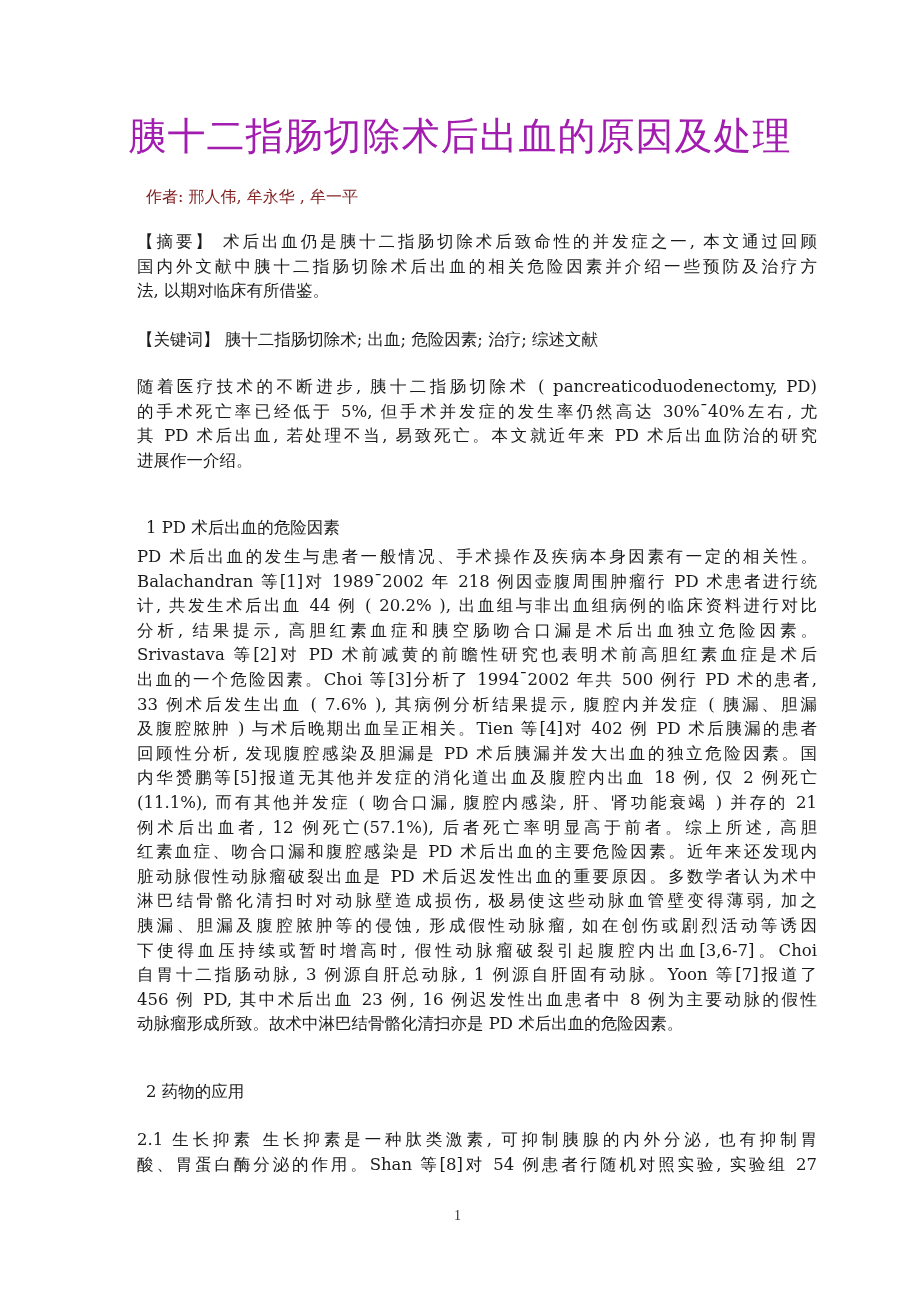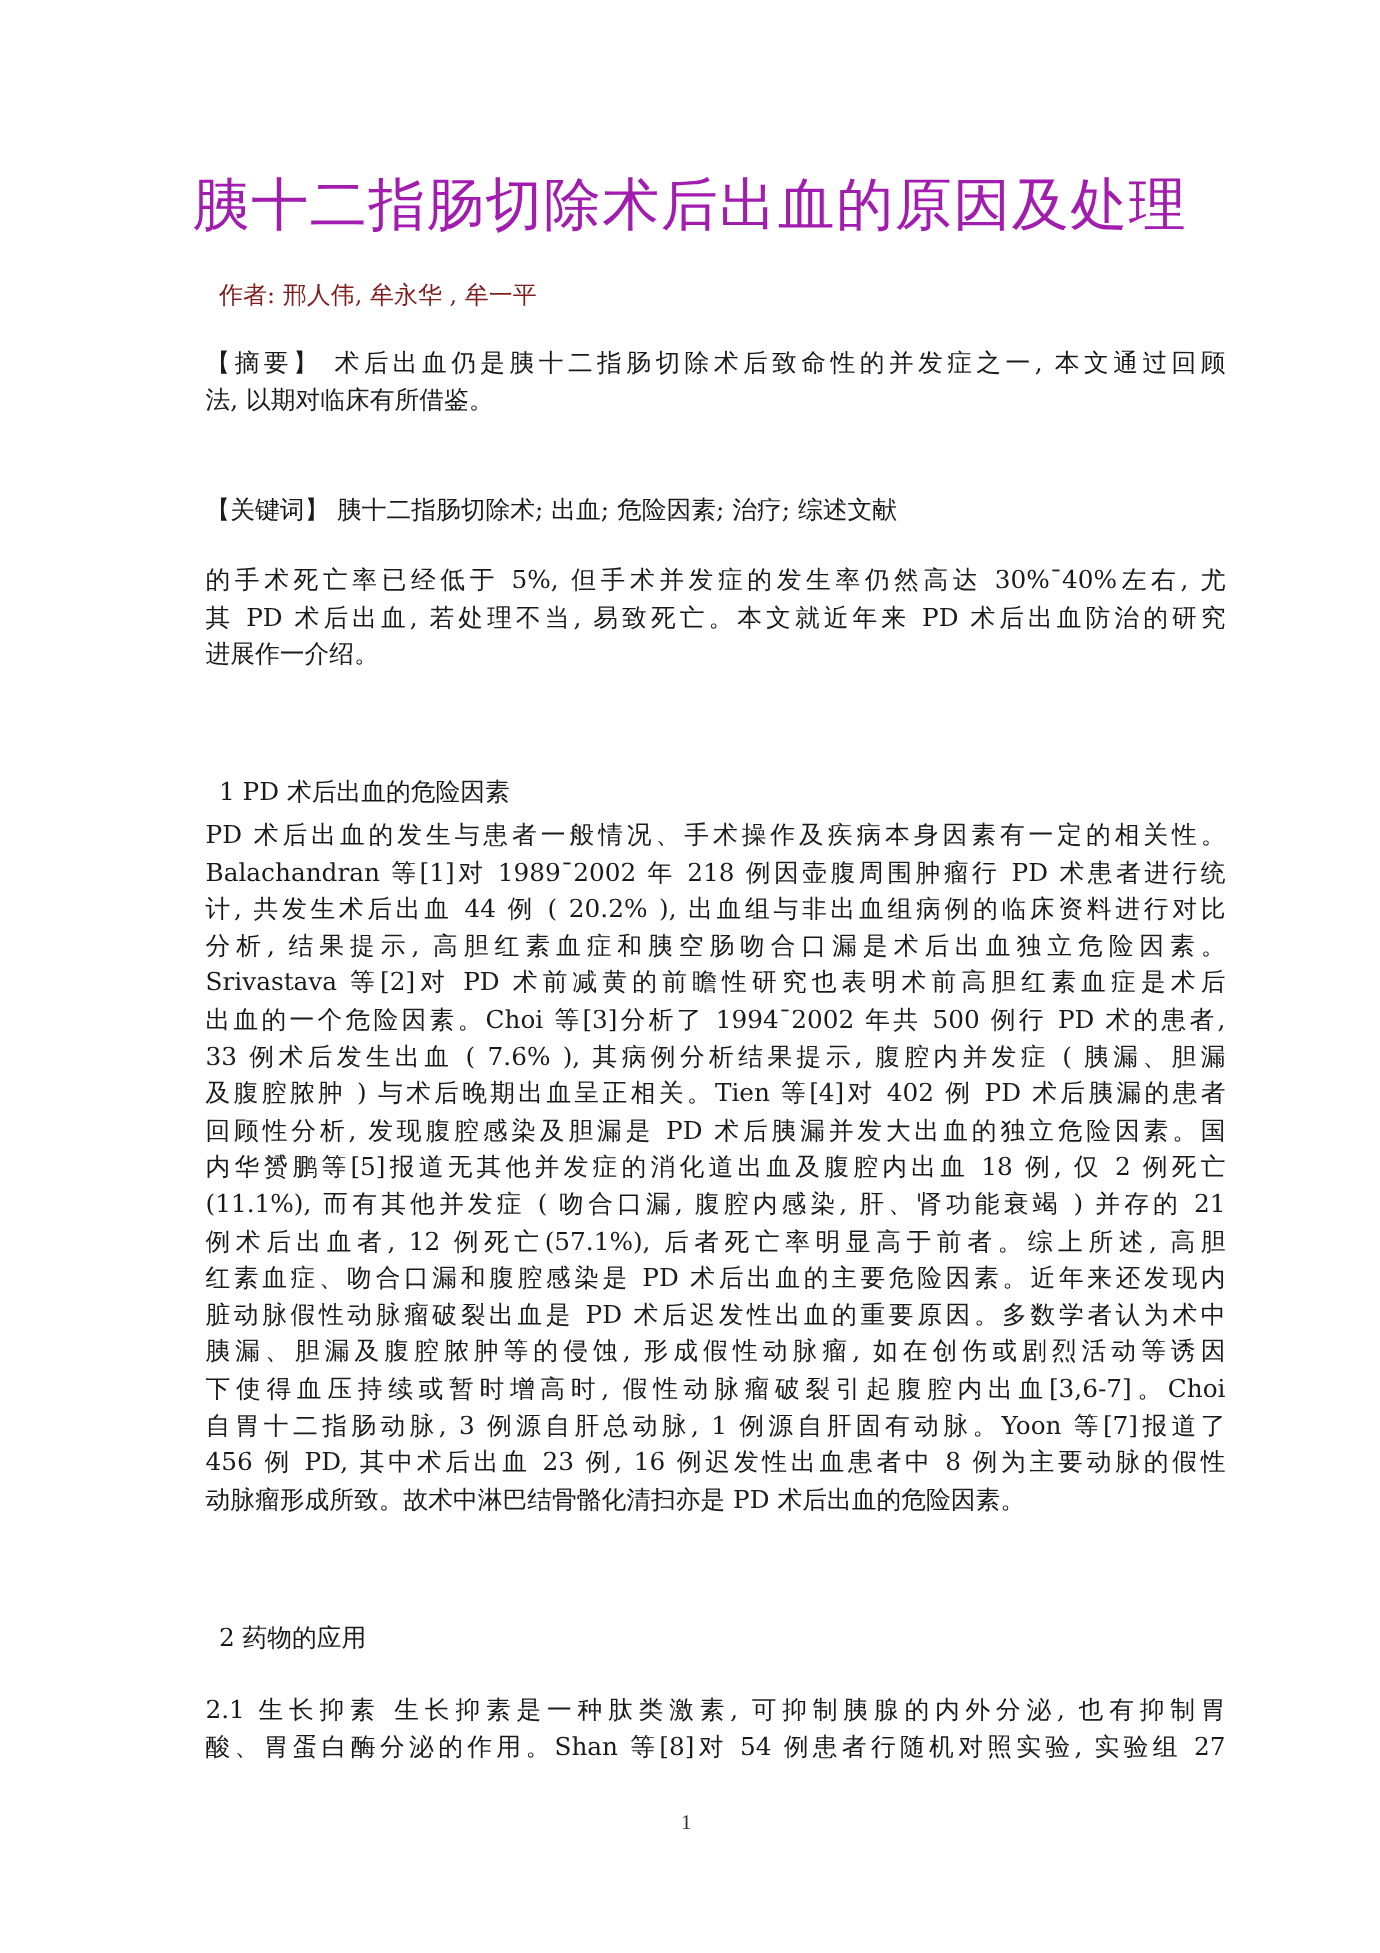--- a/index.html
+++ b/index.html
@@ -14,28 +14,30 @@
   .pagenum { position:absolute; left:454px; top:1208px; font-family:"Liberation Serif", serif; font-size:14px; color:#333; }
 </style>
 </head>
 <body>
 
 <div class="title">胰十二指肠切除术后出血的原因及处理</div>
 <div class="authors">作者: 邢人伟, 牟永华 , 牟一平</div>
 
 <div class="block" style="top:230px;">
   <span class="ln">【摘要】 术后出血仍是胰十二指肠切除术后致命性的并发症之一, 本文通过回顾</span>
+  <span class="ln">国内外文献中胰十二指肠切除术后出血的相关危险因素并介绍一些预防及治疗方</span>
   <span class="ln last">法, 以期对临床有所借鉴。</span>
 </div>
 
 <div class="block" style="top:328px;">
   <span class="ln last">【关键词】 胰十二指肠切除术; 出血; 危险因素; 治疗; 综述文献</span>
 </div>
 
 <div class="block" style="top:375px;">
+  <span class="ln"> 随着医疗技术的不断进步, 胰十二指肠切除术 ( pancreaticoduodenectomy, PD)</span>
   <span class="ln">的手术死亡率已经低于 5%, 但手术并发症的发生率仍然高达 30%¯40%左右, 尤</span>
   <span class="ln">其 PD 术后出血, 若处理不当, 易致死亡。本文就近年来 PD 术后出血防治的研究</span>
   <span class="ln last">进展作一介绍。</span>
 </div>
 
 <div class="heading" style="top:497px;margin-top:20px;">1 PD 术后出血的危险因素</div>
 
 <div class="block" style="top:545px;">
   <span class="ln"> PD 术后出血的发生与患者一般情况、手术操作及疾病本身因素有一定的相关性。</span>
   <span class="ln">Balachandran 等[1]对 1989¯2002 年 218 例因壶腹周围肿瘤行 PD 术患者进行统</span>
@@ -44,20 +46,21 @@
   <span class="ln">Srivastava 等[2]对 PD 术前减黄的前瞻性研究也表明术前高胆红素血症是术后</span>
   <span class="ln">出血的一个危险因素。Choi 等[3]分析了 1994¯2002 年共 500 例行 PD 术的患者,</span>
   <span class="ln">33 例术后发生出血 ( 7.6% ), 其病例分析结果提示, 腹腔内并发症 ( 胰漏、胆漏</span>
   <span class="ln">及腹腔脓肿 ) 与术后晚期出血呈正相关。Tien 等[4]对 402 例 PD 术后胰漏的患者</span>
   <span class="ln">回顾性分析, 发现腹腔感染及胆漏是 PD 术后胰漏并发大出血的独立危险因素。国</span>
   <span class="ln">内华赟鹏等[5]报道无其他并发症的消化道出血及腹腔内出血 18 例, 仅 2 例死亡</span>
   <span class="ln">(11.1%), 而有其他并发症 ( 吻合口漏, 腹腔内感染, 肝、肾功能衰竭 ) 并存的 21</span>
   <span class="ln">例术后出血者, 12 例死亡(57.1%), 后者死亡率明显高于前者。综上所述, 高胆</span>
   <span class="ln">红素血症、吻合口漏和腹腔感染是 PD 术后出血的主要危险因素。近年来还发现内</span>
   <span class="ln">脏动脉假性动脉瘤破裂出血是 PD 术后迟发性出血的重要原因。多数学者认为术中</span>
+  <span class="ln">淋巴结骨骼化清扫时对动脉壁造成损伤, 极易使这些动脉血管壁变得薄弱, 加之</span>
   <span class="ln">胰漏、胆漏及腹腔脓肿等的侵蚀, 形成假性动脉瘤, 如在创伤或剧烈活动等诱因</span>
   <span class="ln">下使得血压持续或暂时增高时, 假性动脉瘤破裂引起腹腔内出血[3,6-7]。Choi</span>
   <span class="ln">自胃十二指肠动脉, 3 例源自肝总动脉, 1 例源自肝固有动脉。Yoon 等[7]报道了</span>
   <span class="ln">456 例 PD, 其中术后出血 23 例, 16 例迟发性出血患者中 8 例为主要动脉的假性</span>
   <span class="ln last">动脉瘤形成所致。故术中淋巴结骨骼化清扫亦是 PD 术后出血的危险因素。</span>
 </div>
 
 <div class="heading" style="top:1081px;">2 药物的应用</div>
 
 <div class="block" style="top:1128px;">

